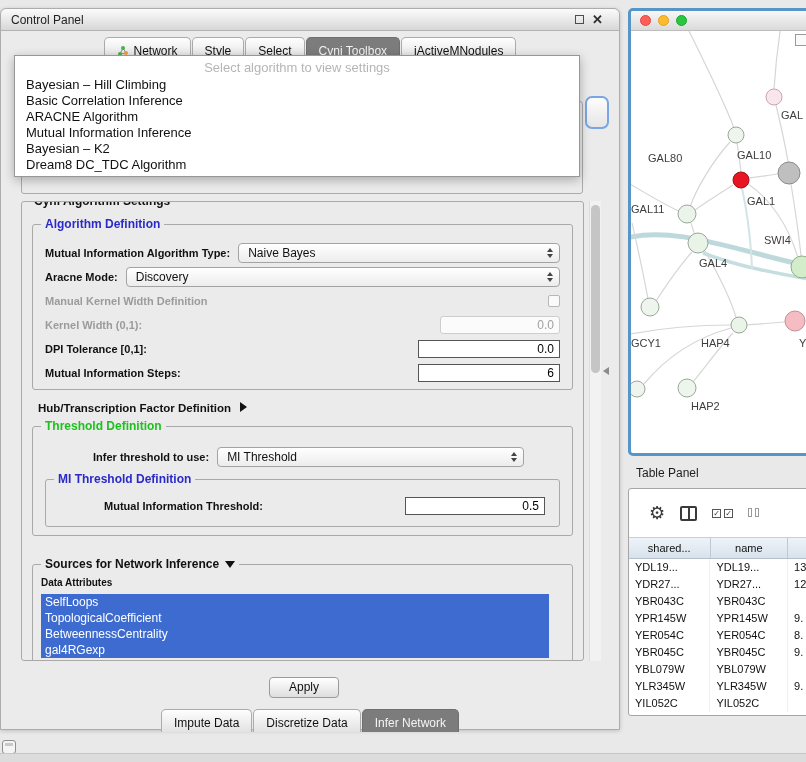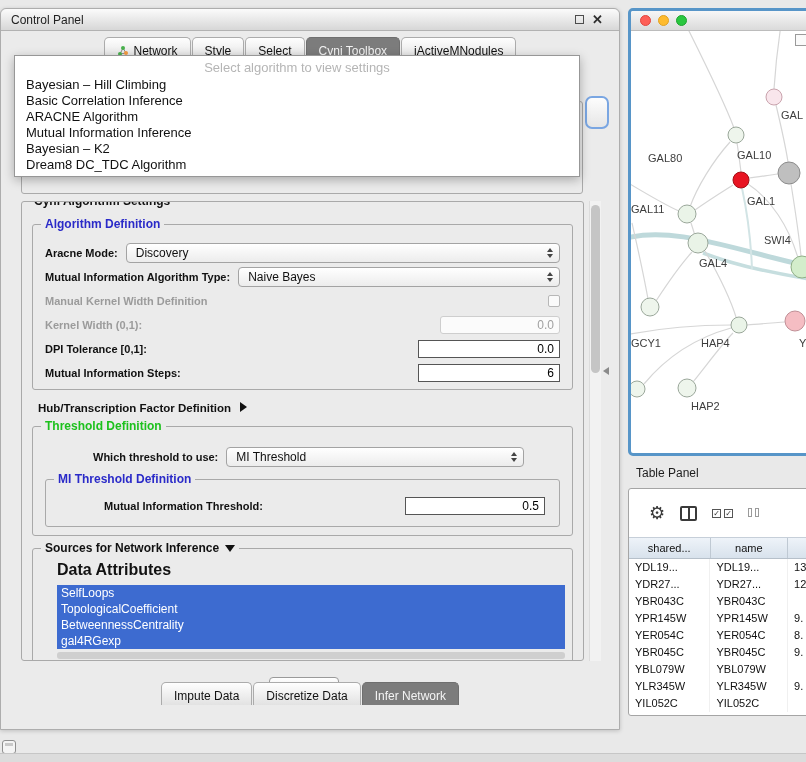--- a/index.html
+++ b/index.html
@@ -45,31 +45,31 @@
   .tinput.dis{width:120px;border:1px solid #cecece;border-radius:3px;color:#a0a0a0;background:#fbfbfb;}
   .cbx{margin-left:auto;width:12px;height:12px;border:1px solid #b7b7b7;border-radius:2px;background:#fafafa;}
   .hub-row{display:flex;margin:12px 0 2px 6px;font-weight:bold;font-size:11.5px;height:16px;}
   .tri-right{width:0;height:0;border-left:7px solid #111;border-top:5px solid transparent;border-bottom:5px solid transparent;margin-left:9px;}
   .tri-down{display:inline-block;width:0;height:0;border-top:7px solid #111;border-left:5px solid transparent;border-right:5px solid transparent;margin-left:6px;vertical-align:middle;}
   #threshold-group{margin-top:8px;padding:18px 12px 8px;}
   #threshold-group .frow .flab{margin-left:48px;}
   #threshold-group .combo{margin-right:36px;}
   #mi-def-group{margin-top:10px;padding:14px 10px 8px;}
   #mi-def-group .tinput{width:140px;margin-right:4px;}
-  #sources-group{margin-top:12px;padding:12px 24px 6px;}
-  .attr-label{font-weight:bold;font-size:16px;margin:0 0 6px 0;}
+  #sources-group{margin-top:28px;padding:12px 8px 6px;}
+  .attr-label{font-weight:bold;font-size:10px;margin:0 0 6px 0;}
   #attr-list{width:508px;background:#fff;}
   .attr-item{height:16px;line-height:16px;font-size:12px;color:#fff;background:#3d6bd0;padding-left:4px;white-space:nowrap;overflow:hidden;}
   .hscroll{margin-top:3px;width:508px;height:7px;background:#cfcfcf;border-radius:3px;}
 
   #v-scrollbar{position:absolute;left:588px;top:192px;width:12px;height:460px;background:#f2f2f2;border-left:1px solid #dcdcdc;}
   #v-thumb{position:absolute;left:1px;top:4px;width:9px;height:168px;background:#c5c5c5;border-radius:5px;}
 
   #apply-btn{position:absolute;left:268px;top:668px;width:70px;height:21px;border:1px solid #9a9a9a;border-radius:4px;background:linear-gradient(#ffffff,#dedede);font-size:12px;text-align:center;line-height:19px;}
-  #bottom-tabs{position:absolute;left:0;top:673px;width:100%;display:flex;justify-content:center;gap:1px;}
+  #bottom-tabs{position:absolute;left:0;top:700px;width:100%;display:flex;justify-content:center;gap:1px;}
 
   #splitter-arrow{position:absolute;left:603px;top:367px;width:0;height:0;border-right:6px solid #8a8a8a;border-top:4px solid transparent;border-bottom:4px solid transparent;}
 
   
   #net-win{left:628px;top:8px;width:200px;height:448px;background:#fff;border:3px solid #5795c8;border-radius:5px;overflow:hidden;}
   .net-titlebar{height:20px;background:linear-gradient(#f7f7f7,#dadada);border-bottom:1px solid #bcbcbc;display:flex;align-items:center;padding-left:9px;gap:7px;}
   .light{width:11px;height:11px;border-radius:50%;}
   .light.red{background:#fe5f57;border:1px solid #e2453e;}
   .light.yellow{background:#febb2e;border:1px solid #e0a123;}
   .light.green{background:#29c73f;border:1px solid #1ea32f;}
@@ -138,42 +138,42 @@
   <div class="frag-group"></div>
   <div class="blue-frag"></div>
 
   <div id="settings" class="group">
     <span class="gtitle">Cyni Algorithm Settings</span>
 
     <div class="group sub" id="algo-def">
       <span class="gtitle blue">Algorithm Definition</span>
 
       <div class="frow">
+        <span class="flab">Mutual Information Algorithm Type:</span>
+        <div class="combo">
+          <span>Naive Bayes</span>
+          <span class="arrows">
+              <i class="arr-up"></i>
+              <i class="arr-dn"></i>
+            </span>
+        </div>
+      </div>
+
+      <div class="frow">
         <span class="flab">Aracne Mode:</span>
         <div class="combo">
           <span>Discovery</span>
           <span class="arrows">
               <i class="arr-up"></i>
               <i class="arr-dn"></i>
             </span>
         </div>
       </div>
 
       <div class="frow">
-        <span class="flab">Mutual Information Algorithm Type:</span>
-        <div class="combo">
-          <span>Naive Bayes</span>
-          <span class="arrows">
-              <i class="arr-up"></i>
-              <i class="arr-dn"></i>
-            </span>
-        </div>
-      </div>
-
-      <div class="frow">
         <span class="flab gray">Manual Kernel Width Definition</span>
         <span class="cbx"></span>
       </div>
 
       <div class="frow">
         <span class="flab gray">Kernel Width (0,1):</span>
         <input class="tinput dis" readonly="" value="0.0" style="">
       </div>
 
       <div class="frow">
@@ -188,21 +188,21 @@
     </div>
 
     <div class="hub-row">
       <span>Hub/Transcription Factor Definition</span>
       <span class="tri-right"></span>
     </div>
 
     <div class="group sub" id="threshold-group">
       <span class="gtitle green">Threshold Definition</span>
       <div class="frow">
-        <span class="flab">Which threshold to use:</span>
+        <span class="flab">Infer threshold to use:</span>
         <div class="combo">
           <span>MI Threshold</span>
           <span class="arrows">
               <i class="arr-up"></i>
               <i class="arr-dn"></i>
             </span>
         </div>
       </div>
       <div class="group sub" id="mi-def-group">
         <span class="gtitle blue">MI Threshold Definition</span>

